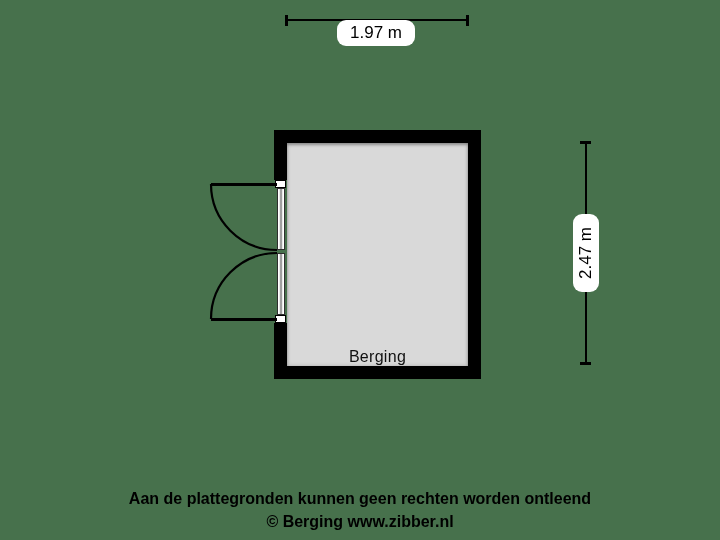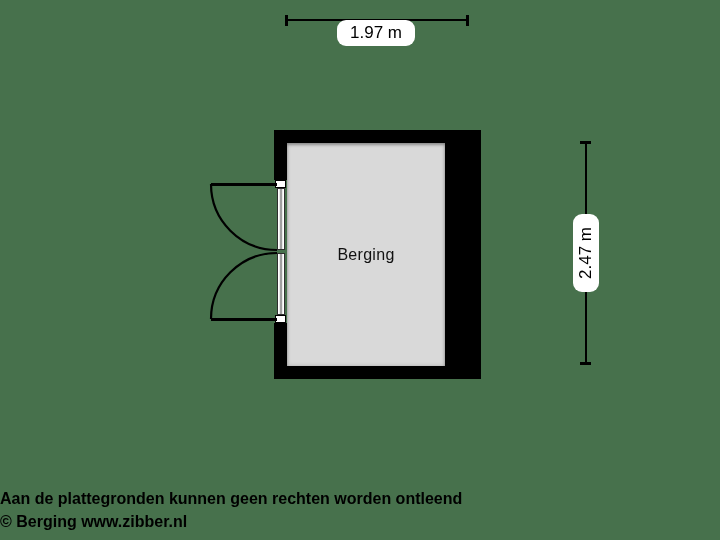--- a/index.html
+++ b/index.html
@@ -34,45 +34,45 @@
     white-space:nowrap;
   }
   .rotated{transform:rotate(-90deg);}
 
   
   .room-walls{
     left:274px;top:130px;width:207px;height:249px;
     background:var(--color-wall,#000);
   }
   .room-floor{
-    left:287px;top:143px;width:158px;height:223px;
+    left:287px;top:143px;width:181px;height:223px;
     background:var(--color-floor,#D9D9D9);
     box-shadow:inset 0 2px 3px rgba(0,0,0,0.30), inset 0 0 4px rgba(0,0,0,0.18);
-    display:flex;align-items:center;justify-content:center;
+    display:flex;align-items:flex-end;justify-content:center;
   }
   .room-name{font-size:16px;color:#111;letter-spacing:0.3px;}
 
   
   .door-cut{left:274px;top:180px;width:13px;height:143px;background:var(--color-background,#47714C);}
   .door-jamb{
     left:275px;width:11px;height:8px;
     background:#fff;border:1px solid #000;
   }
   .door-leaf{
     left:277px;width:8px;height:62px;
     border:1px solid #2e2e2e;
     background:linear-gradient(90deg,#ffffff 20%,#9e9e9e 42%,#9e9e9e 58%,#ffffff 80%);
   }
   .door-panel{left:211px;width:66px;height:2.5px;background:var(--color-line,#000);}
   .swing-svg{left:0;top:0;width:720px;height:540px;pointer-events:none;}
 
   
   .footer{
     left:0;right:0;top:487px;
-    text-align:left;
+    text-align:center;
     color:var(--color-text,#000);
     font-size:16px;font-weight:700;
     line-height:23px;
   }
 </style>
 </head>
 <body>
 
 <div class="canvas">
 

